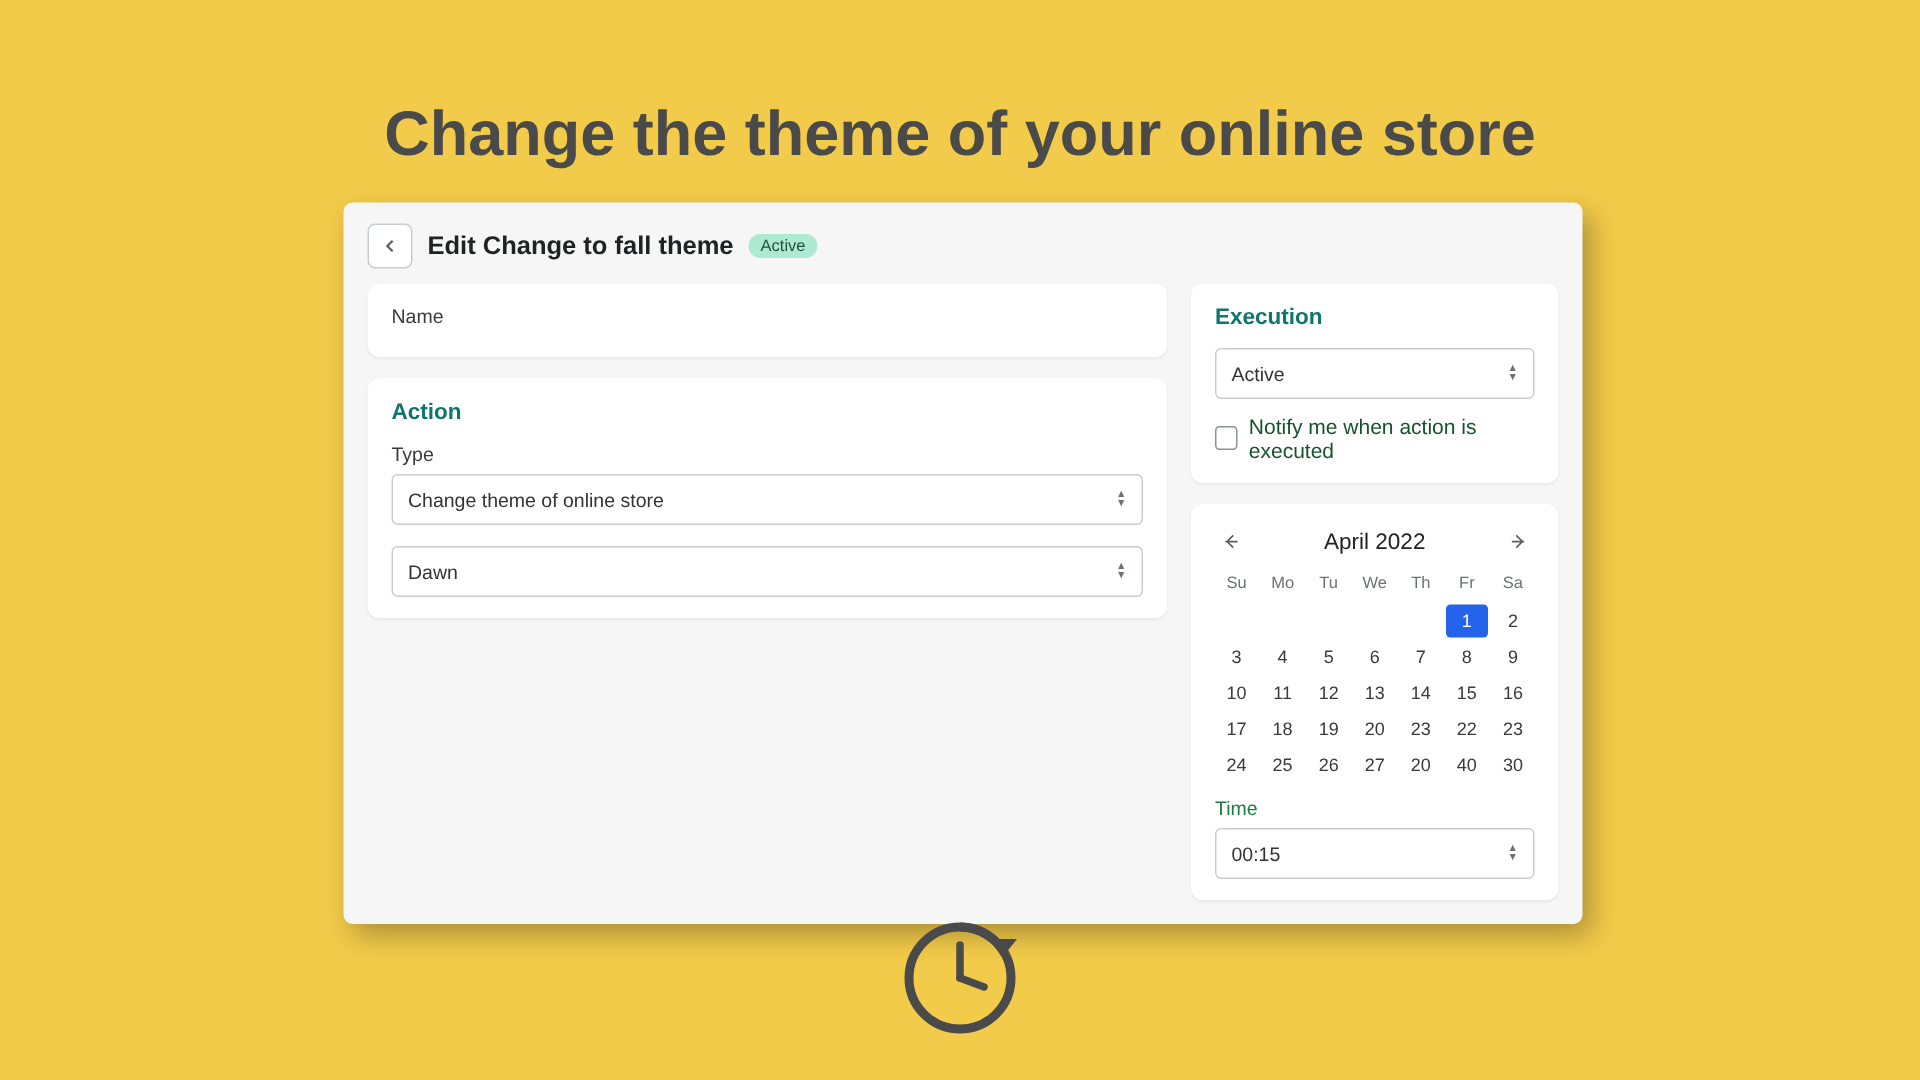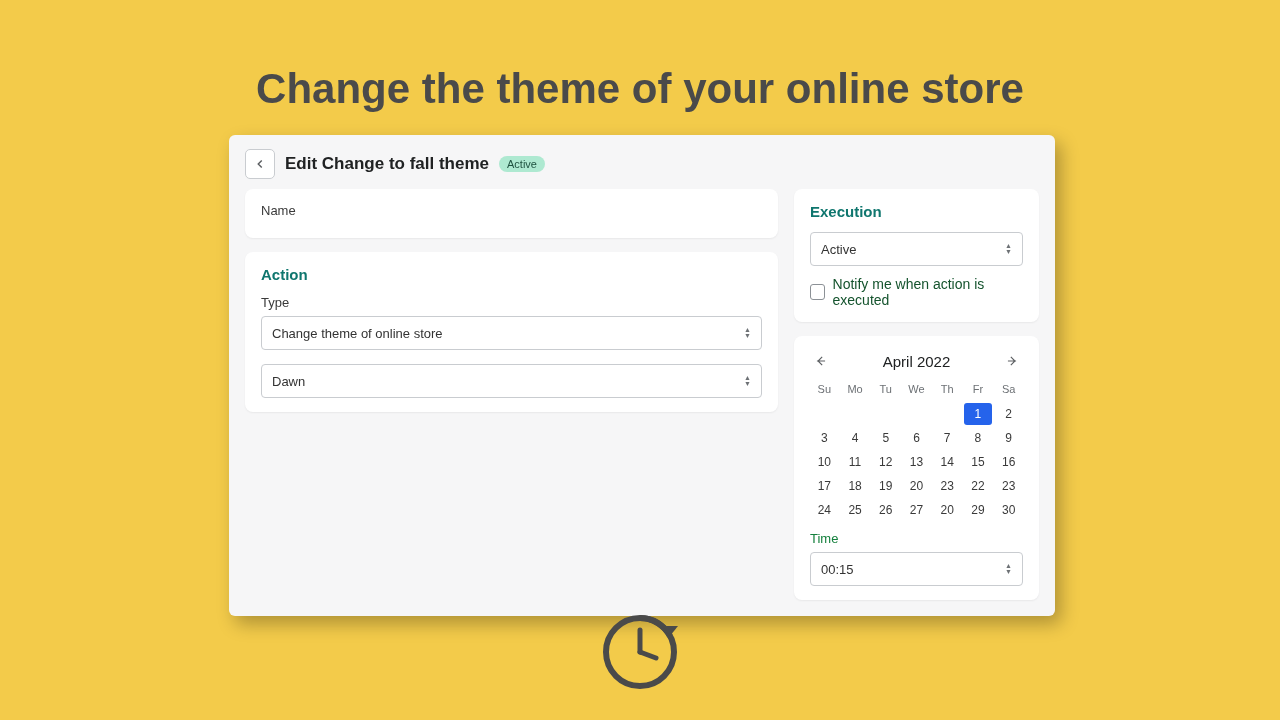--- a/index.html
+++ b/index.html
@@ -233,21 +233,21 @@
             <div class="cal-day">19</div>
             <div class="cal-day">20</div>
             <div class="cal-day">23</div>
             <div class="cal-day">22</div>
             <div class="cal-day">23</div>
             <div class="cal-day">24</div>
             <div class="cal-day">25</div>
             <div class="cal-day">26</div>
             <div class="cal-day">27</div>
             <div class="cal-day">20</div>
-            <div class="cal-day">29</div>
+            <div class="cal-day">40</div>
             <div class="cal-day">30</div>
           </div>
         <div class="time-label">Time</div>
         <div class="select">
           <span>00:15</span>
           <span class="sel-arrows">
               <span>▲</span>
               <span>▼</span>
             </span>
         </div>

